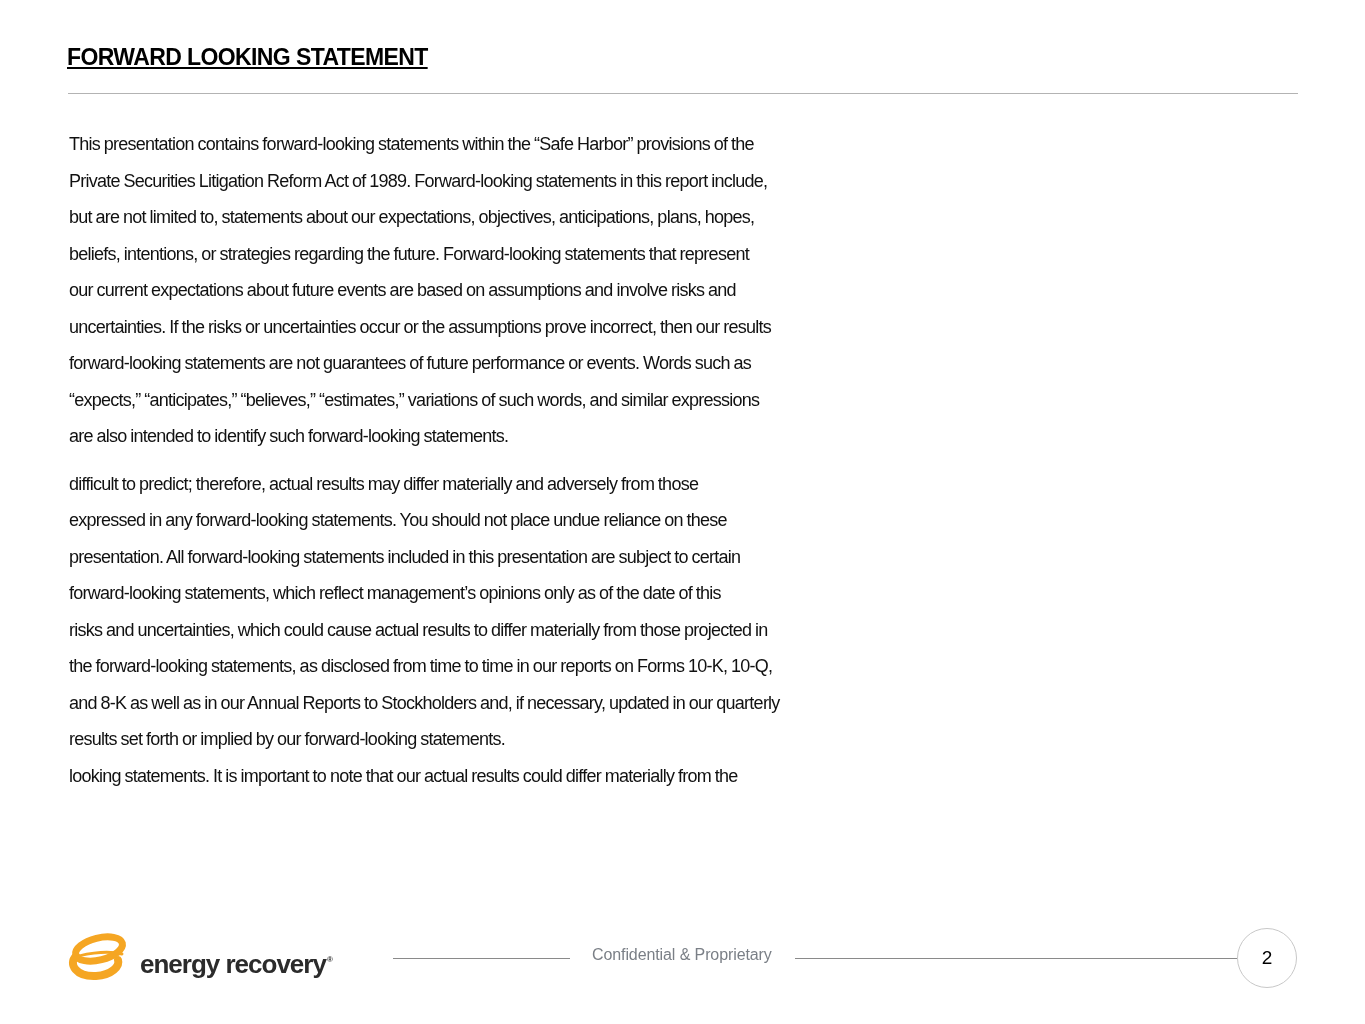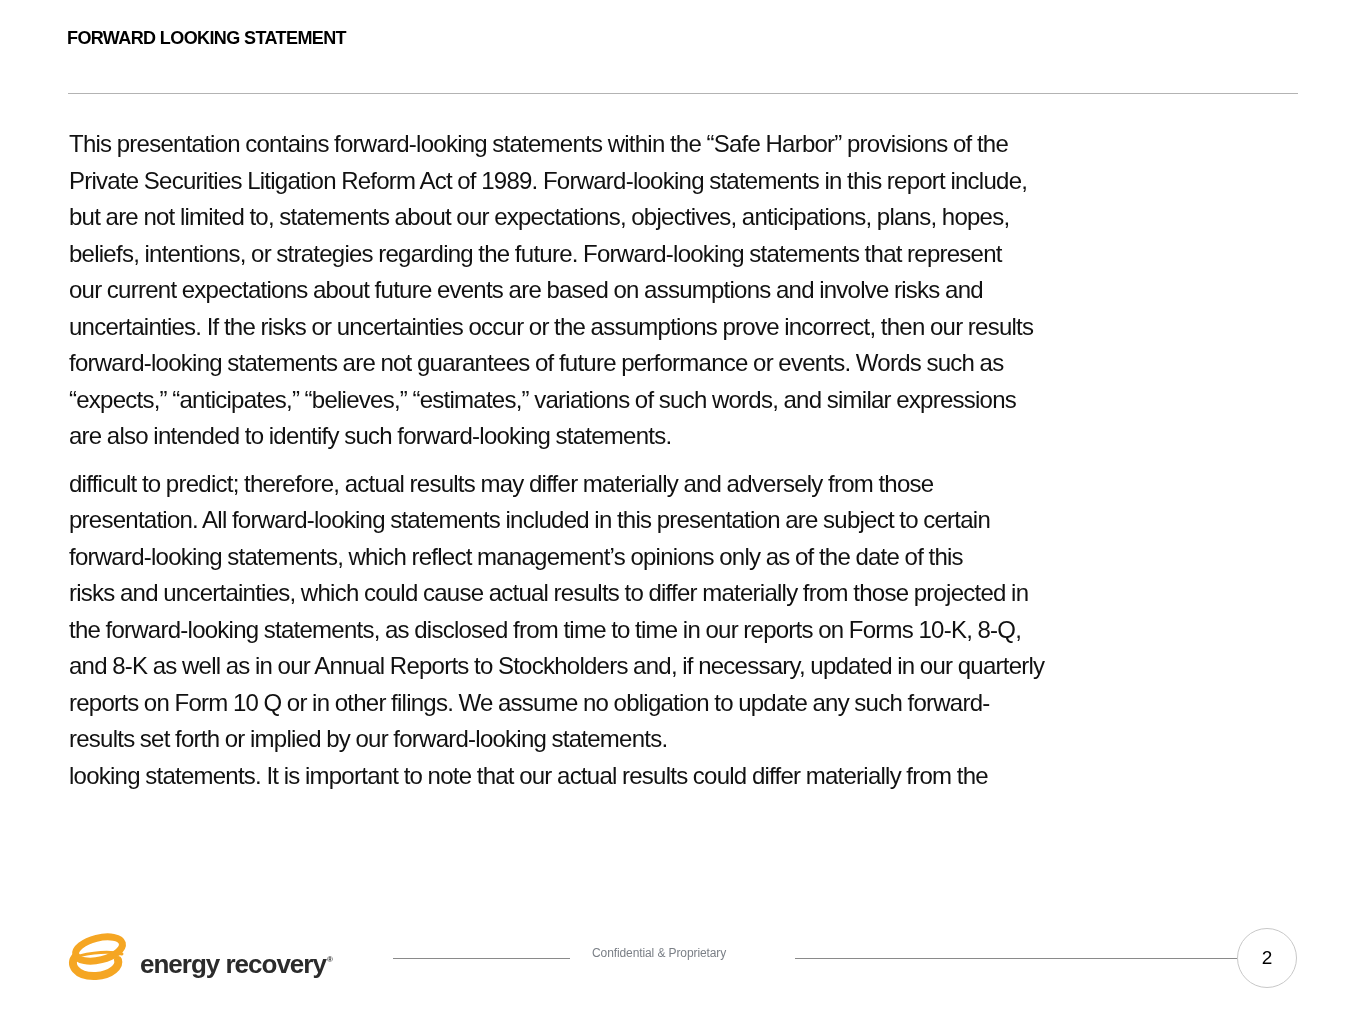--- a/index.html
+++ b/index.html
@@ -11,26 +11,27 @@
     width: 1365px;
     height: 1024px;
     position: relative;
     overflow: hidden;
     font-family: "Liberation Sans", sans-serif;
     color: #000000;
   }
   .slide-title {
     position: absolute;
     left: 67px;
-    top: 28px;
-    font-size: 18px;
+    top: 44px;
+    font-size: 23px;
     font-weight: bold;
     letter-spacing: -0.6px;
     color: #000000;
     white-space: nowrap;
+    text-decoration: underline;
   }
   .title-rule {
     position: absolute;
     left: 68px;
     top: 93px;
     width: 1230px;
     height: 0;
     border-top: 1.5px solid #b3b3b3;
   }
   .body-text {
@@ -40,21 +41,21 @@
     width: 1240px;
   }
   .paragraph {
     margin: 0;
   }
   .paragraph + .paragraph {
     margin-top: 11px;
   }
   .line {
     display: block;
-    font-size: 24px;
+    font-size: 18px;
     line-height: 36.5px;
     height: 36.5px;
     letter-spacing: -0.75px;
     word-spacing: -0.5px;
     white-space: nowrap;
     color: #111111;
   }
   .footer-logo {
     position: absolute;
     left: 66px;
@@ -89,21 +90,21 @@
     position: absolute;
     left: 393px;
     top: 958px;
     width: 177px;
     border-top: 1px solid #8a8a8a;
   }
   .footer-center {
     position: absolute;
     left: 592px;
     top: 946px;
-    font-size: 12px;
+    font-size: 16px;
     color: #7a7f86;
     white-space: nowrap;
     letter-spacing: -0.1px;
   }
   .footer-rule-right {
     position: absolute;
     left: 795px;
     top: 958px;
     width: 442px;
     border-top: 1px solid #8a8a8a;
@@ -139,26 +140,26 @@
     <span class="line">but are not limited to, statements about our expectations, objectives, anticipations, plans, hopes,</span>
     <span class="line">beliefs, intentions, or strategies regarding the future. Forward-looking statements that represent</span>
     <span class="line">our current expectations about future events are based on assumptions and involve risks and</span>
     <span class="line">uncertainties. If the risks or uncertainties occur or the assumptions prove incorrect, then our results</span>
     <span class="line">forward-looking statements are not guarantees of future performance or events. Words such as</span>
     <span class="line">“expects,” “anticipates,” “believes,” “estimates,” variations of such words, and similar expressions</span>
     <span class="line">are also intended to identify such forward-looking statements.</span>
   </p>
   <p class="paragraph">
     <span class="line">difficult to predict; therefore, actual results may differ materially and adversely from those</span>
+    <span class="line">expressed in any forward-looking statements.  You should not place undue reliance on these</span>
     <span class="line">presentation. All forward-looking statements included in this presentation are subject to certain</span>
     <span class="line">forward-looking statements, which reflect management’s opinions only as of the date of this</span>
     <span class="line">risks and uncertainties, which could cause actual results to differ materially from those projected in</span>
-    <span class="line">the forward-looking statements, as disclosed from time to time in our reports on Forms 10-K, 8-Q,</span>
+    <span class="line">the forward-looking statements, as disclosed from time to time in our reports on Forms 10-K, 10-Q,</span>
     <span class="line">and 8-K as well as in our Annual Reports to Stockholders and, if necessary, updated in our quarterly</span>
-    <span class="line">reports on Form 10 Q or in other filings. We assume no obligation to update any such forward-</span>
     <span class="line">results set forth or implied by our forward-looking statements.</span>
     <span class="line">looking statements. It is important to note that our actual results could differ materially from the</span>
   </p>
 </div>
 
 <div class="footer-logo">
   <svg class="logo-mark" viewBox="0 0 62 50">
     <g fill="none" stroke="#F5A623" stroke-linecap="round">
       <ellipse cx="33" cy="17" rx="24" ry="11" stroke-width="7" transform="rotate(-14 33 17)"></ellipse>
       <path d="M10 24 C 2 32, 10 45, 30 44 C 46 43, 54 34, 52 28" stroke-width="8"></path>

